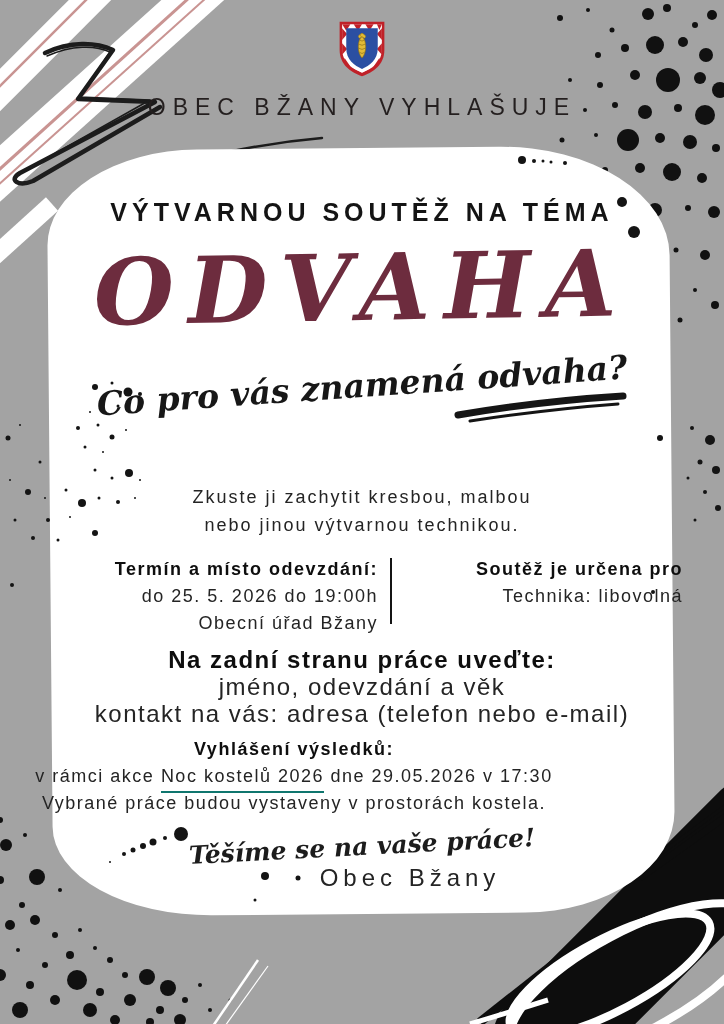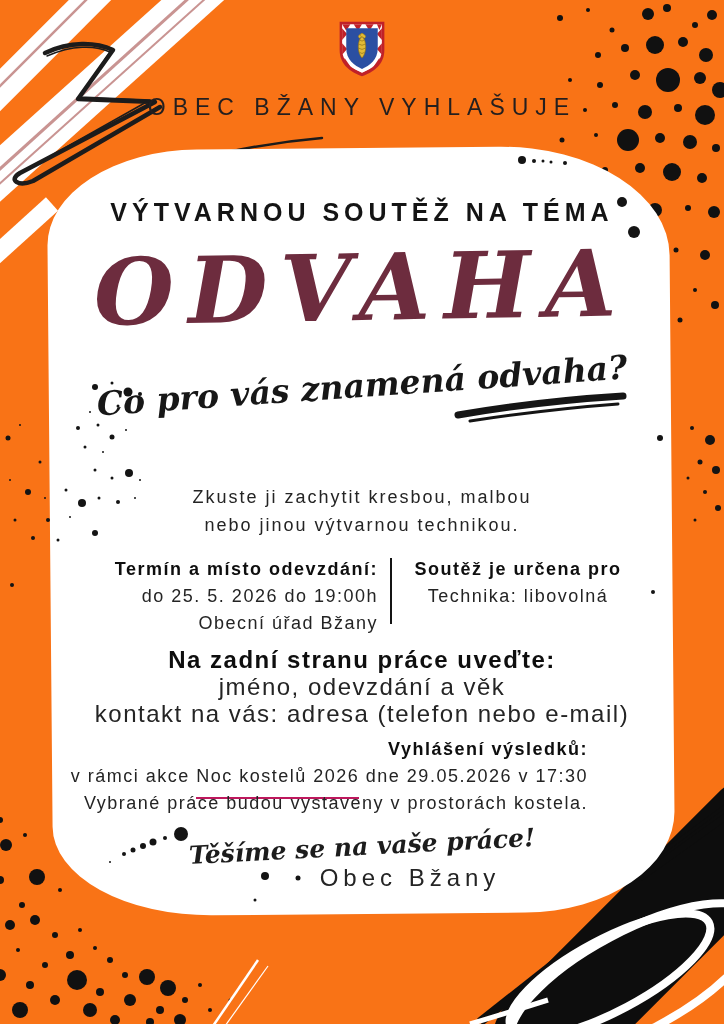--- a/index.html
+++ b/index.html
@@ -1,19 +1,19 @@
 <!DOCTYPE html>
 <html><head>
 <meta charset="utf-8">
 <style>
   html,body{margin:0;padding:0;}
   body{width:724px;height:1024px;overflow:hidden;}
   .canvas{
     position:relative;width:724px;height:1024px;overflow:hidden;
-    background:#f97316;
+    background:#a3a3a3;
     font-family:"Liberation Sans",sans-serif;
     color:#1e1e1e;
   }
   svg.deco{position:absolute;left:0;top:0;pointer-events:none;}
   .bg-layer{z-index:1;}
   .card{
     position:absolute;z-index:2;
     left:50px;top:148px;width:622px;height:766px;
     background:#ffffff;
     border-radius:150px 170px 150px 160px / 95px 110px 100px 90px;
@@ -44,36 +44,36 @@
   }
   .intro{
     left:0;top:483px;width:724px;text-align:center;
     font-size:18px;letter-spacing:2px;line-height:28px;color:#242424;
   }
   .col-left{
     left:40px;top:556px;width:338px;text-align:right;
     font-size:18px;letter-spacing:1.5px;line-height:27px;color:#242424;
   }
   .col-right{
-    left:388px;top:556px;width:260px;text-align:center;
+    left:423px;top:556px;width:260px;text-align:right;
     font-size:18px;letter-spacing:1.5px;line-height:27px;color:#242424;
   }
   .col-divider{
     left:390px;top:558px;width:2px;height:66px;background:#141414;
   }
   .bold-line{font-weight:800;color:#0e0e0e;}
   .backside{
     left:0;top:646px;width:724px;text-align:center;
     font-size:24px;letter-spacing:1.5px;line-height:27px;color:#242424;
   }
   .results{
-    left:0;top:736px;width:588px;text-align:right;
+    left:0;top:736px;width:588px;text-align:center;
     font-size:18px;letter-spacing:1.5px;line-height:27px;color:#242424;
   }
-  .u-line{border-bottom:2px solid #be185d;padding-bottom:11px;}
+  .u-line{border-bottom:2px solid #0f766e;padding-bottom:5px;}
   .closing-script{
     left:0;top:832px;width:724px;text-align:center;
     font-family:"DejaVu Serif",serif;font-style:italic;font-weight:600;
     font-size:25px;color:#1c1c1c;transform:rotate(-3deg);
   }
   .signature{
     left:0;top:864px;width:724px;text-align:center;
     font-size:24px;letter-spacing:5px;color:#242424;margin-left:48px;
   }
   .coat{left:337px;top:20px;width:50px;height:58px;}

